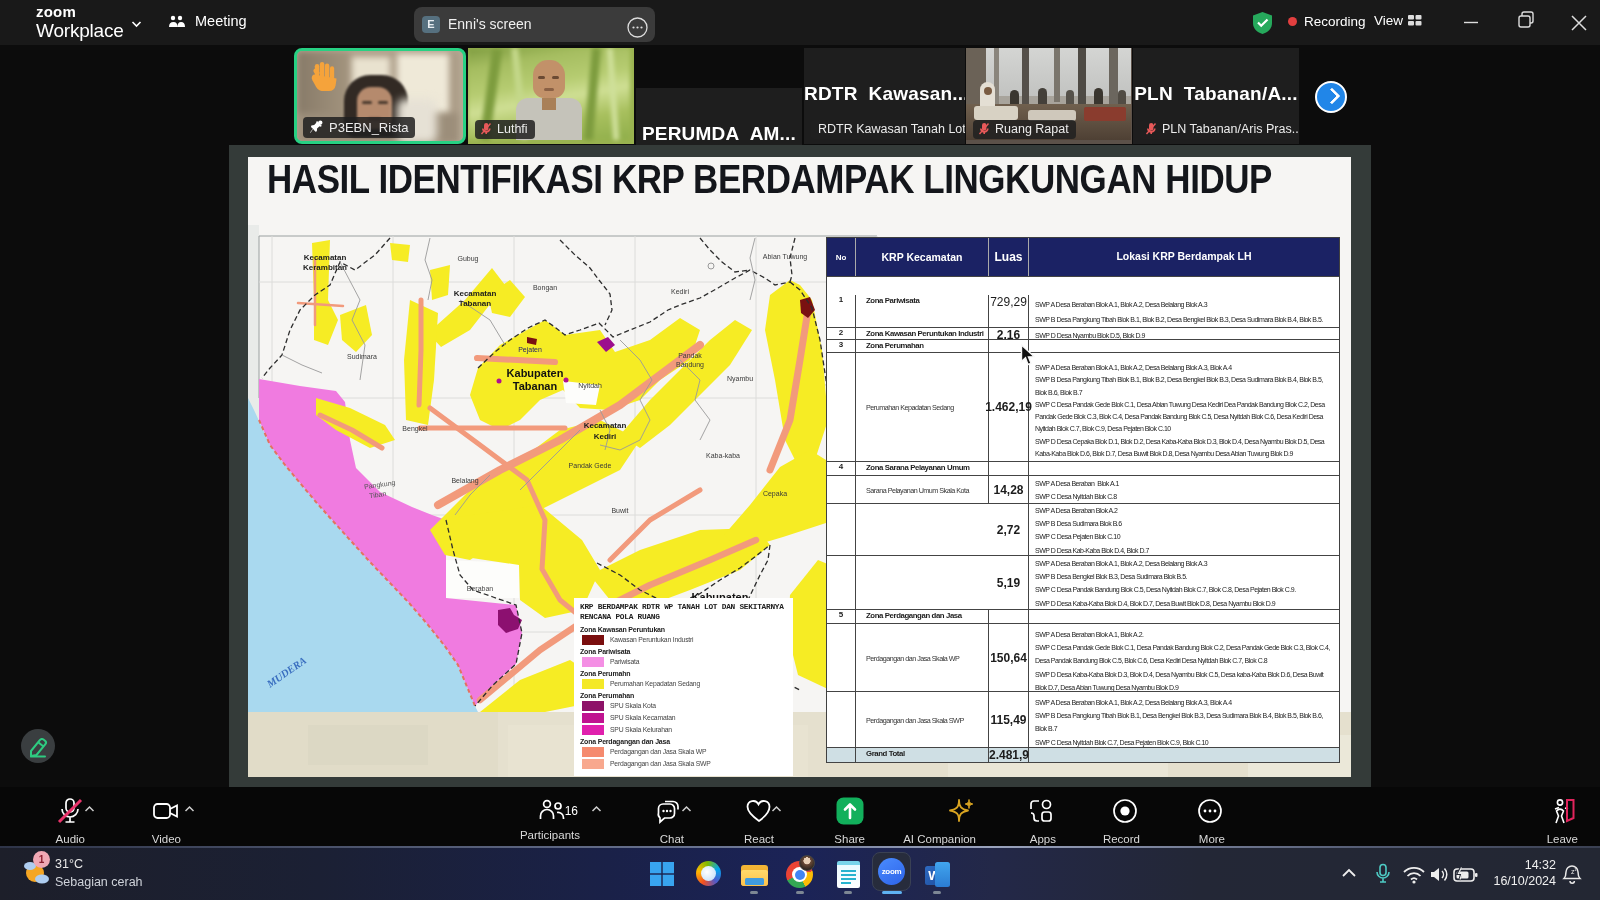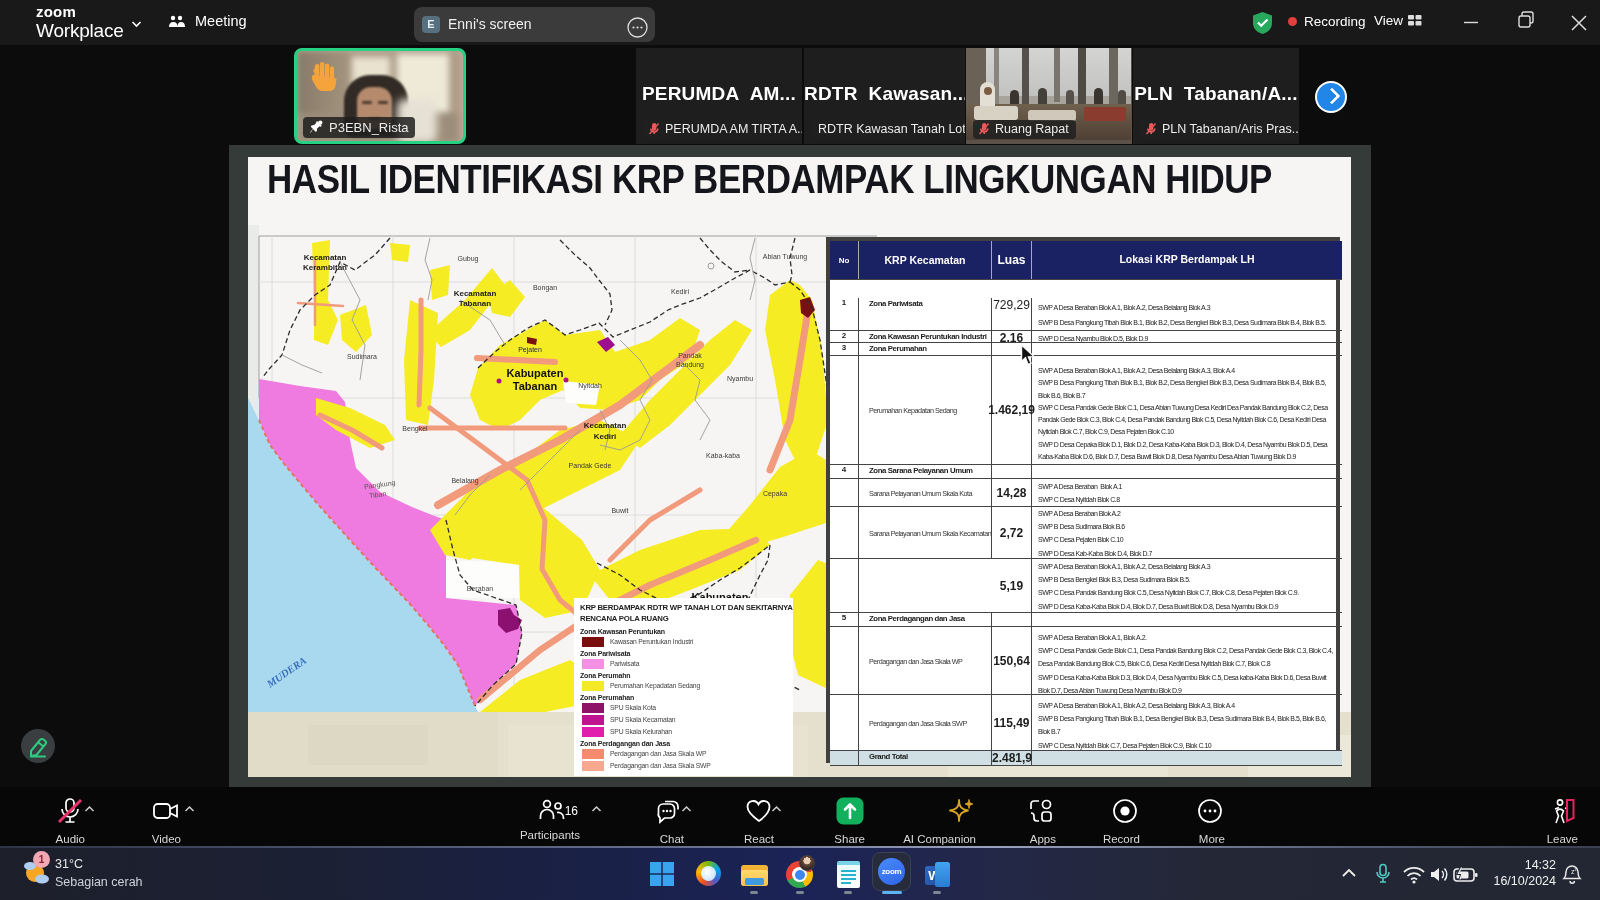--- a/index.html
+++ b/index.html
@@ -27,51 +27,51 @@
 .winctl { position:absolute; top:0; width:46px; height:45px; color:#ddd; }
 #wmin { left:1448px; } #wmax { left:1502px; } #wclose { left:1556px; }
 
 
 .tile { position:absolute; top:48px; width:166px; height:96px; background:#1e1e1e; overflow:hidden; }
 #tile2,#tile3,#tile4,#tile5,#tile6 { }
 .tile .big { position:absolute; left:0; right:0; top:50%; transform:translateY(-58%); text-align:center; color:#fff; font-size:19px; font-weight:bold; letter-spacing:.2px; white-space:nowrap; }
 .nlabel { position:absolute; left:7px; bottom:5px; height:19px; background:rgba(32,32,32,.85); border-radius:4px; color:#ececec; font-size:12.5px; line-height:19px; padding:0 7px; white-space:nowrap; }
 #tile1 { left:294px; width:172px; background:#b7a995; border:3px solid #27d183; border-radius:8px; }
 #tile2 { left:468px; background:#9ab34f; }
-#tile3 { left:636px; }
+#tile3 { left:636px;margin-top:40px; }
 #tile4 { left:804px; width:161px; }
 #tile5 { left:966px; background:#5c5149; }
 #tile6 { left:1133px; }
 #nextbtn { position:absolute; left:1315px; top:81px; width:32px; height:32px; border-radius:50%; background:#2186e8; border:2px solid #fff; }
 #nextbtn:after { content:""; position:absolute; left:9px; top:7px; width:9px; height:9px; border-right:3px solid #fff; border-top:3px solid #fff; transform:rotate(45deg); border-radius:1px;}
 
 
 #frame { position:absolute; left:229px; top:145px; width:1142px; height:643px; background:#343b39; }
 #slide { position:absolute; left:19px; top:12px; width:1103px; height:620px; background:#f6f5f3; overflow:hidden; }
 #title { position:absolute; left:19px; top:-1px; width:1080px; color:#14161b; font-size:41px; font-weight:bold; white-space:nowrap; letter-spacing:-.5px; transform:scaleX(.853); transform-origin:0 0; }
 
 
-#tbl { position:absolute; left:578px; top:80px; width:514px; height:526px; background:#fff; border:4px solid #404040; font-size:8.5px; color:#1c1c1c; }
+#tbl { position:absolute; left:578px; top:80px; width:514px; height:526px; background:#fff; border:1px solid #404040; font-size:8.5px; color:#1c1c1c; }
 .trow { overflow:hidden; }
 .trow { position:absolute; left:0; width:512px; border-bottom:1px solid #444; }
 .c-no { position:absolute; left:0; top:0; bottom:0; width:29px; border-right:1px solid #444; text-align:center; font-weight:bold; font-size:8px; }
 .c-krp { position:absolute; left:29px; top:0; bottom:0; width:133px; border-right:1px solid #444; padding:1px 0 0 10px; white-space:nowrap; overflow:hidden; }
 .c-luas { position:absolute; left:162px; top:0; bottom:0; width:40px; border-right:1px solid #444; text-align:center; font-weight:bold; font-size:12px; }
 .c-lok { position:absolute; left:202px; top:0; bottom:0; width:310px; padding:1px 0 0 6px; line-height:13.2px; letter-spacing:-.5px; font-size:7px; white-space:nowrap; overflow:hidden; }
 .vcenter { display:flex; align-items:center; }
 #thead { top:0; height:40px; background:#1b2264; color:#fff; font-weight:bold; font-size:10.5px; }
 #thead > div { border-color:#aaa; }
 #tyellow { top:40px; height:18px; background:#f6e88e; color:#1b2264; font-weight:bold; font-size:10.5px; text-align:center; line-height:17px; }
 .boldk { font-weight:bold; letter-spacing:-.4px; font-size:7.8px; }
 .reg { font-weight:normal; letter-spacing:-.5px; font-size:7.2px; color:#333; }
 #gtot { background:#cfdfe4; font-weight:bold; }
 
 
 #legend { position:absolute; left:326px; top:441px; width:219px; height:178px; background:#fff; font-size:6.8px; color:#222; }
-#legend .lt { font-weight:bold; font-size:7.8px; letter-spacing:-.25px; white-space:nowrap; }
+#legend .lt { font-weight:bold; font-size:7.8px; letter-spacing:-.25px; white-space:nowrap;font-family:Liberation Mono, monospace; }
 #legend .sec { font-weight:bold; font-size:7px; margin:0; letter-spacing:-.2px; white-space:nowrap;}
 .lrow { position:relative; height:12px; }
 .lrow .sw { position:absolute; left:8px; top:1px; width:22px; height:10px; }
 .lrow .lb { position:absolute; left:36px; top:2px; letter-spacing:-.2px; color:#444; white-space:nowrap; }
 
 
 #ztb { position:absolute; left:0; top:787px; width:1600px; height:60px; background:#070707; color:#d9d9d9; }
 .zitem { position:absolute; top:0; text-align:right; }
 .zlabel { font-size:11.5px; margin-top:3px; }
 .zchev { position:absolute; top:18px; width:11px; height:8px; }
@@ -162,20 +162,44 @@
           <rect x="15.4" y="2.5" width="4.6" height="19" rx="2.3"></rect>
           <rect x="20.6" y="5.5" width="4.4" height="16" rx="2.2"></rect>
           <path d="M4 14 q-3.5 2 -1.5 6 l4 7 q2.5 4 8 4 h5 q6 0 7-6 l1-7 z"></path>
           <path d="M5 13 q-3-3.5 0-5 q2-1 3.5 1.5 l2 3.5 z"></path>
         </g>
       </svg>
   <div class="nlabel" style="padding-left:6px;height:21px;line-height:21px;font-size:13px;left:6px;bottom:3px"><svg width="14" height="14" viewBox="0 0 13 13" style="vertical-align:-2px;margin-right:6px">
           <path d="M7.5 1 L12 5.5 L10.5 6.2 L9.8 5.9 L7.5 8 L7.3 10.5 L6 11 L3.8 8.4 L1.5 11.8 L1 11.5 L3.6 8.2 L1.8 6.5 L2.2 5 L4.8 4.6 L6.8 2.5 L6.6 1.8 Z" fill="#fff"></path>
           <circle cx="10.5" cy="2.5" r="2" fill="#fff"></circle>
         </svg>P3EBN_Rista</div>
+</div>
+<div class="tile" id="tile2">
+  <div class="abs" style="left:0;top:0;width:162px;height:92px;filter:blur(2px);background:linear-gradient(170deg,#7e9c40 0%,#a5bd60 18%,#b6cc71 40%,#cfdf94 55%,#a8c05e 75%,#8fae4a 100%)">
+    <div class="abs" style="left:18px;top:0;width:10px;height:92px;background:#7d9c3e;transform:rotate(8deg)"></div>
+    <div class="abs" style="left:48px;top:0;width:7px;height:92px;background:#c4d88a;transform:rotate(-6deg)"></div>
+    <div class="abs" style="left:120px;top:0;width:9px;height:92px;background:#7d9c3e;transform:rotate(5deg)"></div>
+    <div class="abs" style="left:142px;top:0;width:6px;height:92px;background:#cfe09a;transform:rotate(-4deg)"></div>
+  </div>
+  <div class="abs" style="left:52px;top:12px;width:58px;height:80px">
+    <div class="abs" style="left:13px;top:0;width:32px;height:38px;background:#c29169;border-radius:15px 15px 11px 11px"></div>
+    <div class="abs" style="left:18px;top:16px;width:7px;height:3px;background:#6b4a33;border-radius:2px"></div>
+    <div class="abs" style="left:32px;top:16px;width:7px;height:3px;background:#6b4a33;border-radius:2px"></div>
+    <div class="abs" style="left:24px;top:28px;width:10px;height:2.5px;background:#8a6044;border-radius:2px"></div>
+    <div class="abs" style="left:-4px;top:38px;width:66px;height:42px;background:#c5c3ba;border-radius:12px 12px 0 0"></div>
+    <div class="abs" style="left:22px;top:38px;width:14px;height:12px;background:#a98058"></div>
+  </div>
+  <div class="nlabel" style="padding-left:5px"><svg width="12" height="13" viewBox="0 0 12 13" style="vertical-align:-2px;margin-right:5px">
+          <g fill="#e85959">
+            <rect x="4" y="1" width="4.4" height="7.5" rx="2.2"></rect>
+            <path d="M2 6.5 a4.3 4.3 0 0 0 8.6 0 h-1.4 a3 3 0 0 1-5.8 0 z"></path>
+            <rect x="5.4" y="10" width="1.6" height="2"></rect>
+          </g>
+          <path d="M1.5 12 L10.5 1.5" stroke="#e85959" stroke-width="1.4"></path>
+        </svg>Luthfi</div>
 </div>
 <div class="tile" id="tile3">
       <div class="big">PERUMDA&nbsp; AM...</div>
       <div class="nlabel" style="padding-left:5px"><svg width="12" height="13" viewBox="0 0 12 13" style="vertical-align:-2px;margin-right:5px">
           <g fill="#e85959">
             <rect x="4" y="1" width="4.4" height="7.5" rx="2.2"></rect>
             <path d="M2 6.5 a4.3 4.3 0 0 0 8.6 0 h-1.4 a3 3 0 0 1-5.8 0 z"></path>
             <rect x="5.4" y="10" width="1.6" height="2"></rect>
           </g>
           <path d="M1.5 12 L10.5 1.5" stroke="#e85959" stroke-width="1.4"></path>
@@ -453,21 +477,20 @@
             <div class="c-lok"></div>
    </div>
    <div class="trow" style="top:238px;height:28px;">
      <div class="c-no"></div>
             <div class="c-krp reg vcenter">Sarana Pelayanan Umum Skala Kota</div>
             <div class="c-luas vcenter" style="justify-content:center">14,28</div>
      <div class="c-lok" style="padding-top:1px">SWP A Desa Beraban&nbsp; Blok A.1<br>SWP C Desa Nyitdah Blok C.8</div>
    </div>
    <div class="trow" style="top:266px;height:52px;">
      <div class="c-no"></div>
-            <div class="c-krp reg vcenter">Sarana Pelayanan Umum Skala Kecamatan</div>
             <div class="c-luas vcenter" style="justify-content:center">2,72</div>
      <div class="c-lok" style="padding-top:0">SWP A Desa Beraban Blok A.2<br>SWP B Desa Sudimara Blok B.6<br>SWP C Desa Pejaten Blok C.10<br>SWP D Desa Kab-Kaba Blok D.4, Blok D.7</div>
    </div>
    <div class="trow" style="top:318px;height:54px;">
      <div class="c-no"></div>
             <div class="c-luas vcenter" style="justify-content:center">5,19</div>
      <div class="c-lok" style="padding-top:1px">SWP A Desa Beraban Blok A.1, Blok A.2, Desa Belalang Blok A.3<br>SWP B Desa Bengkel Blok B.3, Desa Sudimara Blok B.5.<br>SWP C Desa Pandak Bandung Blok C.5, Desa Nyitdah Blok C.7, Blok C.8, Desa Pejaten Blok C.9.<br>SWP D Desa Kaba-Kaba Blok D.4, Blok D.7, Desa Buwit Blok D.8, Desa Nyambu Blok D.9</div>
    </div>
    <div class="trow" style="top:372px;height:14px;">
      <div class="c-no">5</div>

